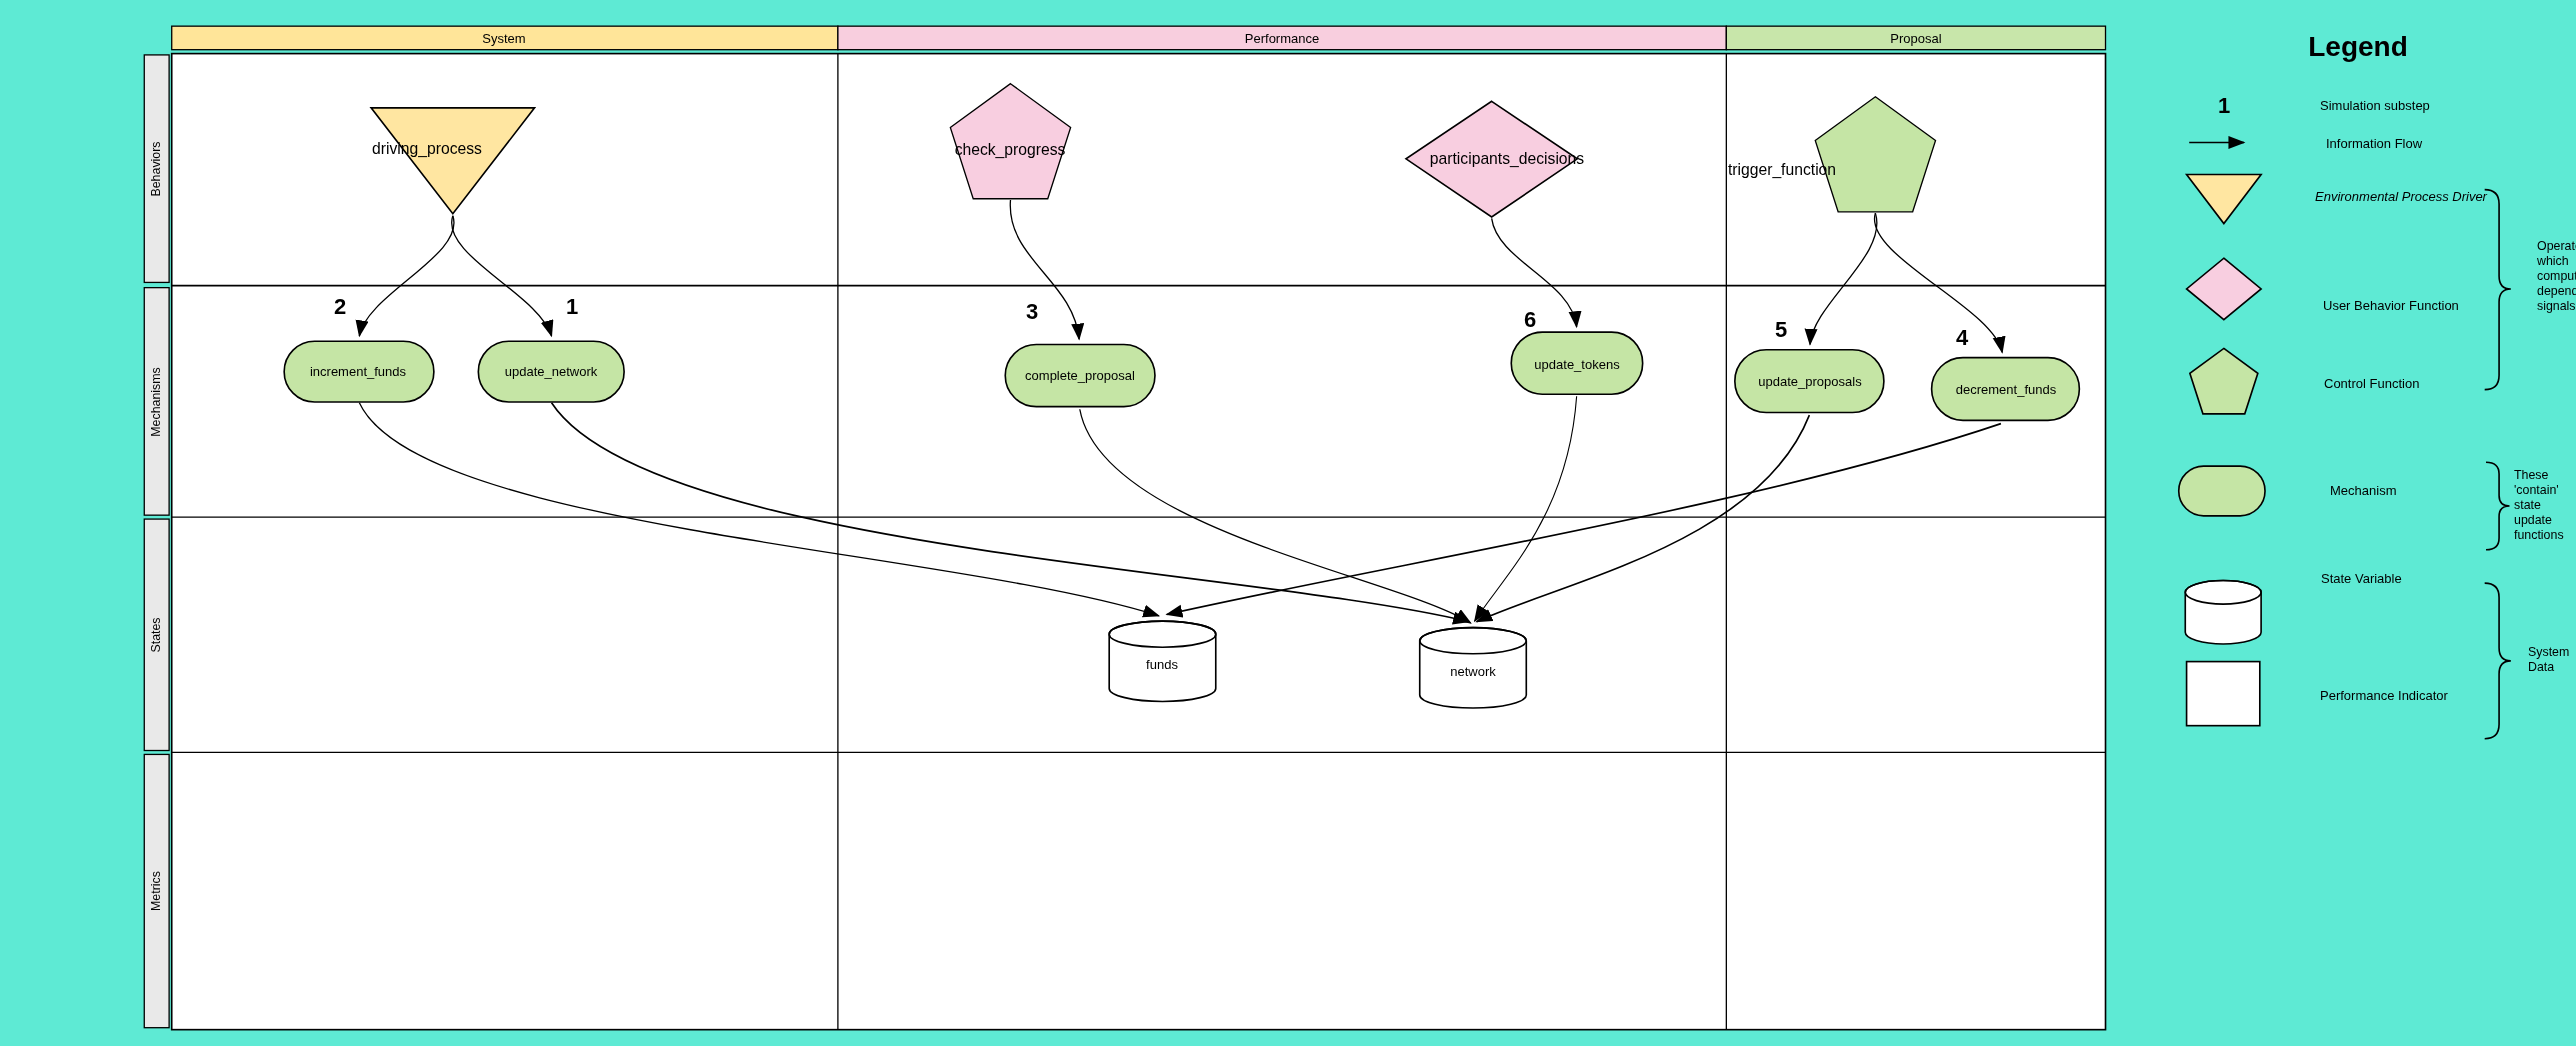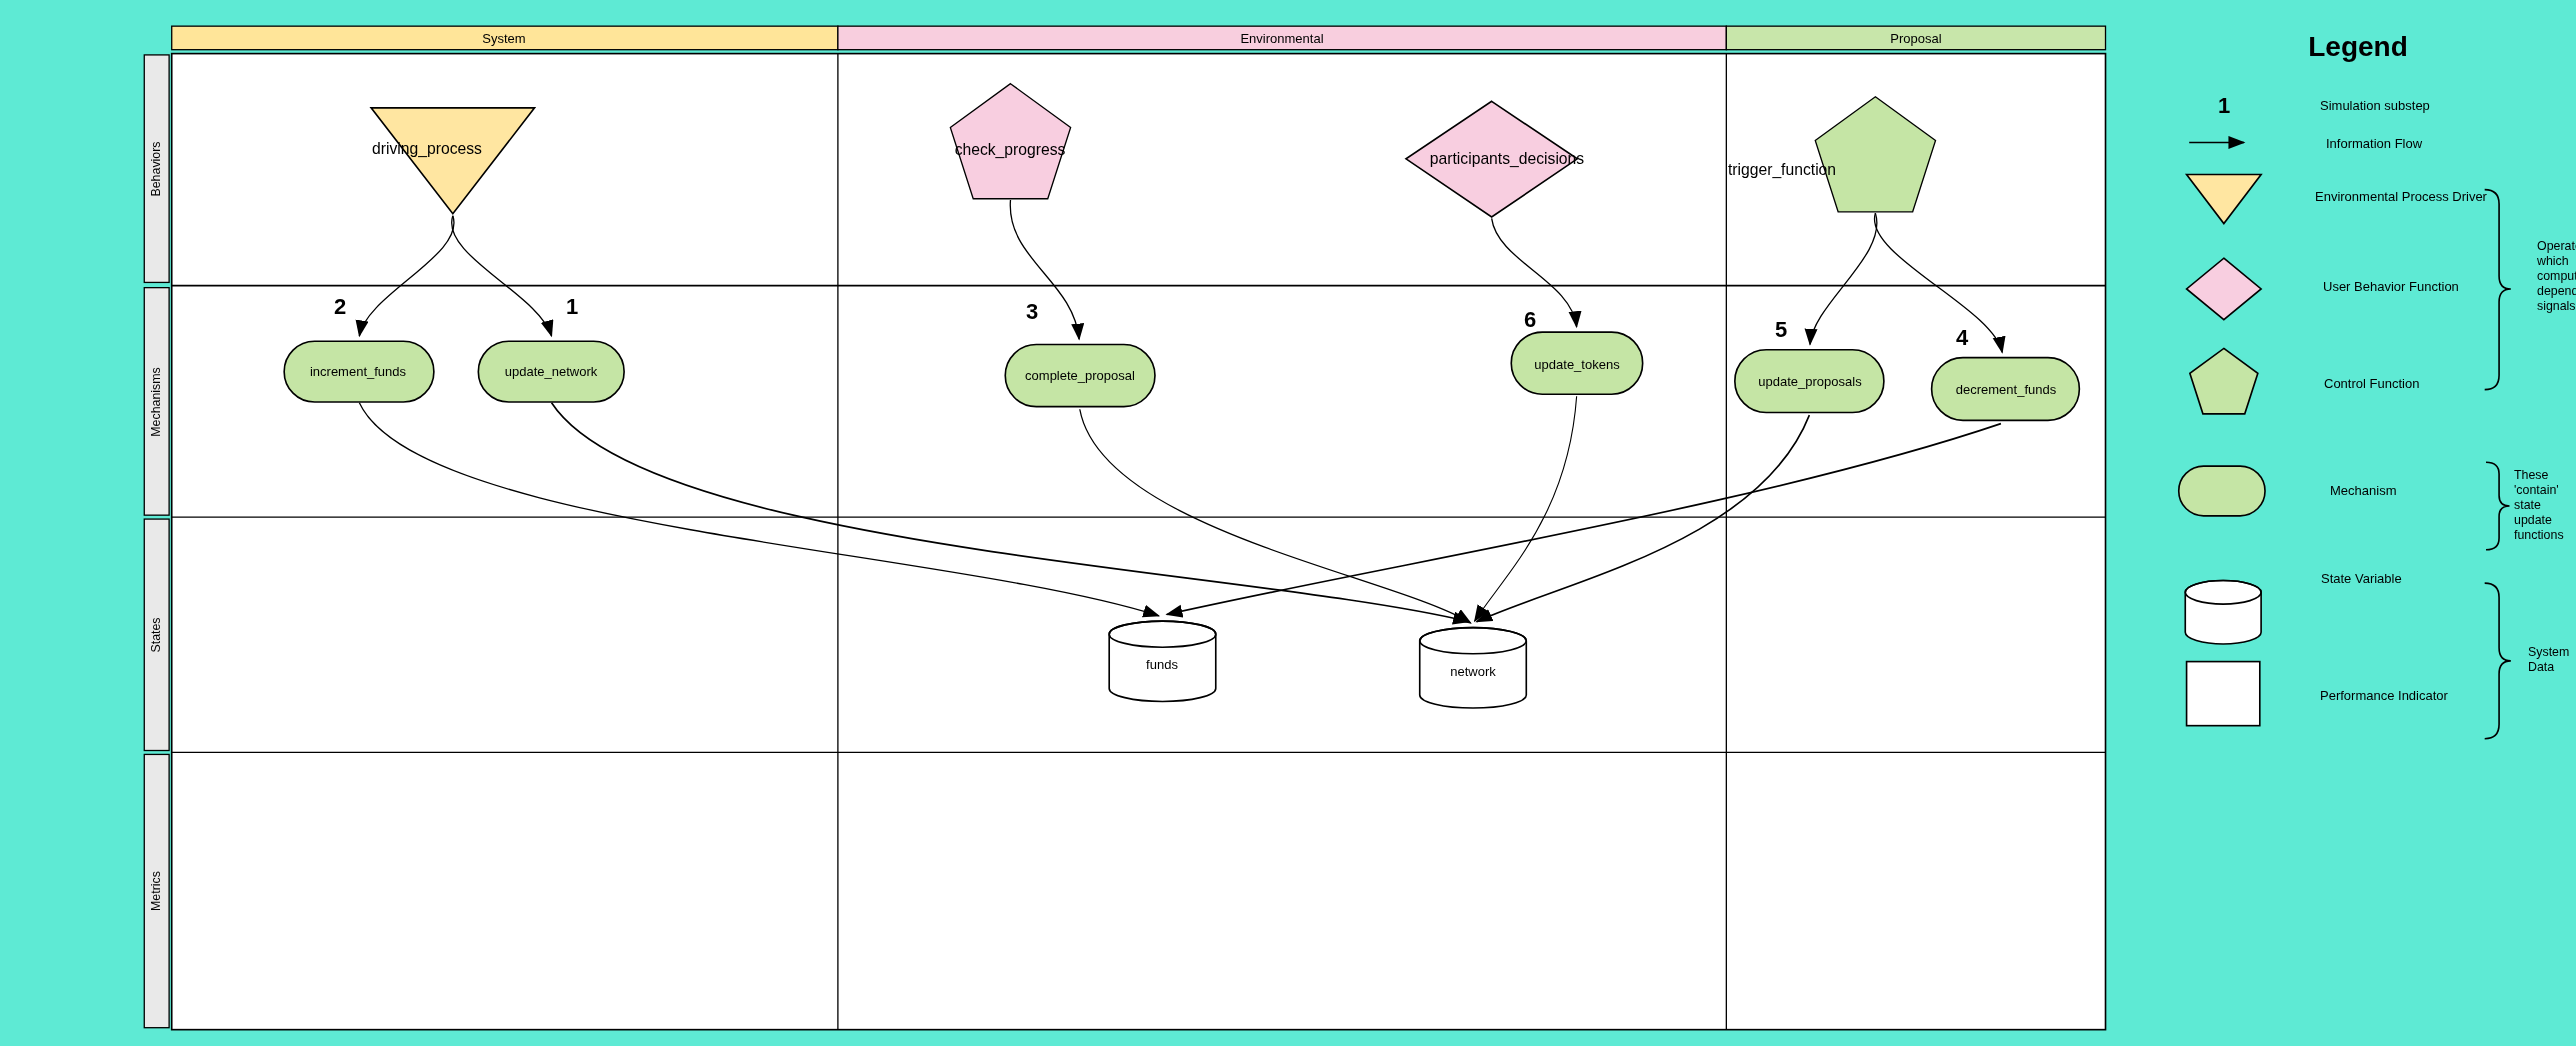--- a/index.html
+++ b/index.html
@@ -81,21 +81,21 @@
     <path d="M3342,906 A58,18 0 0 1 3458,906 L3458,967 A58,18 0 0 1 3342,967 Z" fill="#ffffff" stroke="#000" stroke-width="2.5"></path>
     <ellipse cx="3400" cy="906" rx="58" ry="18" fill="none" stroke="#000" stroke-width="2.5"></ellipse>
     <rect x="3344" y="1012" width="112" height="98" fill="#ffffff" stroke="#000" stroke-width="2.5"></rect>
 
     <path d="M3800,290 Q3822,290 3822,312 L3822,422 Q3822,442 3840,442 Q3822,442 3822,462 L3822,574 Q3822,596 3800,596" fill="none" stroke="#000" stroke-width="2.5"></path>
     <path d="M3802,707 Q3822,707 3822,725 L3822,758 Q3822,774 3838,774 Q3822,774 3822,790 L3822,823 Q3822,841 3802,841" fill="none" stroke="#000" stroke-width="2.5"></path>
     <path d="M3800,892 Q3822,892 3822,914 L3822,991 Q3822,1011 3840,1011 Q3822,1011 3822,1031 L3822,1108 Q3822,1130 3800,1130" fill="none" stroke="#000" stroke-width="2.5"></path>
   </svg>
 
   <div class="lbl" style="left:504px;top:38px;">System</div>
-  <div class="lbl" style="left:1282px;top:38px;">Environmental</div>
+  <div class="lbl" style="left:1282px;top:38px;">Performance</div>
   <div class="lbl" style="left:1916px;top:38px;">Proposal</div>
 
   <div class="rlbl" style="left:156px;top:169px;">Behaviors</div>
   <div class="rlbl" style="left:156px;top:402px;">Mechanisms</div>
   <div class="rlbl" style="left:156px;top:635px;">States</div>
   <div class="rlbl" style="left:156px;top:891px;">Metrics</div>
 
   <div class="lbl big" style="left:427px;top:149px;">driving_process</div>
   <div class="lbl big" style="left:1010px;top:150px;">check_progress</div>
   <div class="lbl big" style="left:1492px;top:159px;margin-left:15px;">participants_decisions</div>
@@ -116,22 +116,22 @@
   <div class="num" style="left:1962px;top:338px;">4</div>
 
   <div class="lbl" style="left:1162px;top:664px;">funds</div>
   <div class="lbl" style="left:1473px;top:671px;">network</div>
 
   <div class="legend-title" style="left:2358px;top:47px;">Legend</div>
   <div class="num" style="left:2224px;top:106px;">1</div>
 
   <div class="llbl" style="left:2320px;top:105px;">Simulation substep</div>
   <div class="llbl" style="left:2326px;top:143px;">Information Flow</div>
-  <div class="llbl" style="left:2315px;top:196px;">Environmental Process Driver</div>
-  <div class="llbl" style="left:2323px;top:286px;text-align:right;">User Behavior Function</div>
+  <div class="llbl" style="left:2315px;top:196px;font-style:italic;">Environmental Process Driver</div>
+  <div class="llbl" style="left:2323px;top:305px;text-align:right;">User Behavior Function</div>
   <div class="llbl" style="left:2324px;top:383px;">Control Function</div>
   <div class="llbl" style="left:2330px;top:490px;">Mechanism</div>
   <div class="llbl" style="left:2321px;top:578px;">State Variable</div>
   <div class="llbl" style="left:2320px;top:695px;">Performance Indicator</div>
 
   <div class="ann" style="left:2537px;top:239px;width:82px;">Operators which compute state dependent signals</div>
   <div class="ann" style="left:2514px;top:468px;width:65px;">These 'contain' state update functions</div>
   <div class="ann" style="left:2528px;top:645px;width:52px;">System Data</div>
 
 </div>

